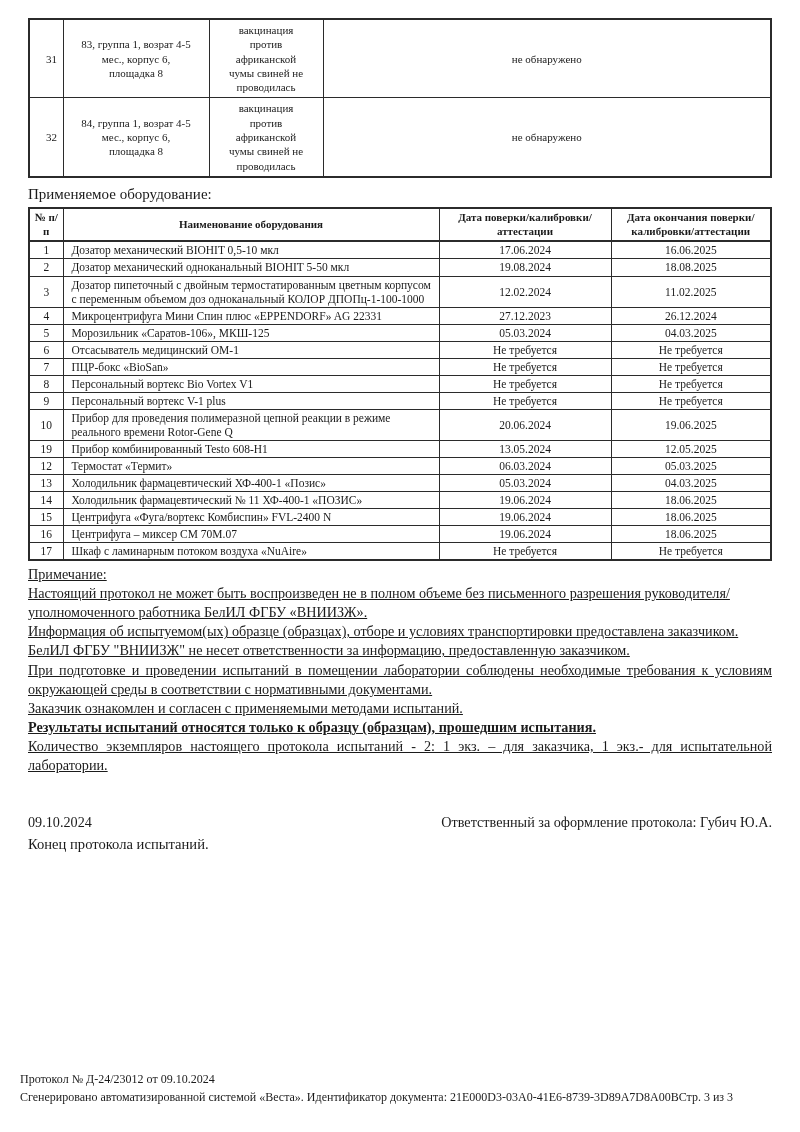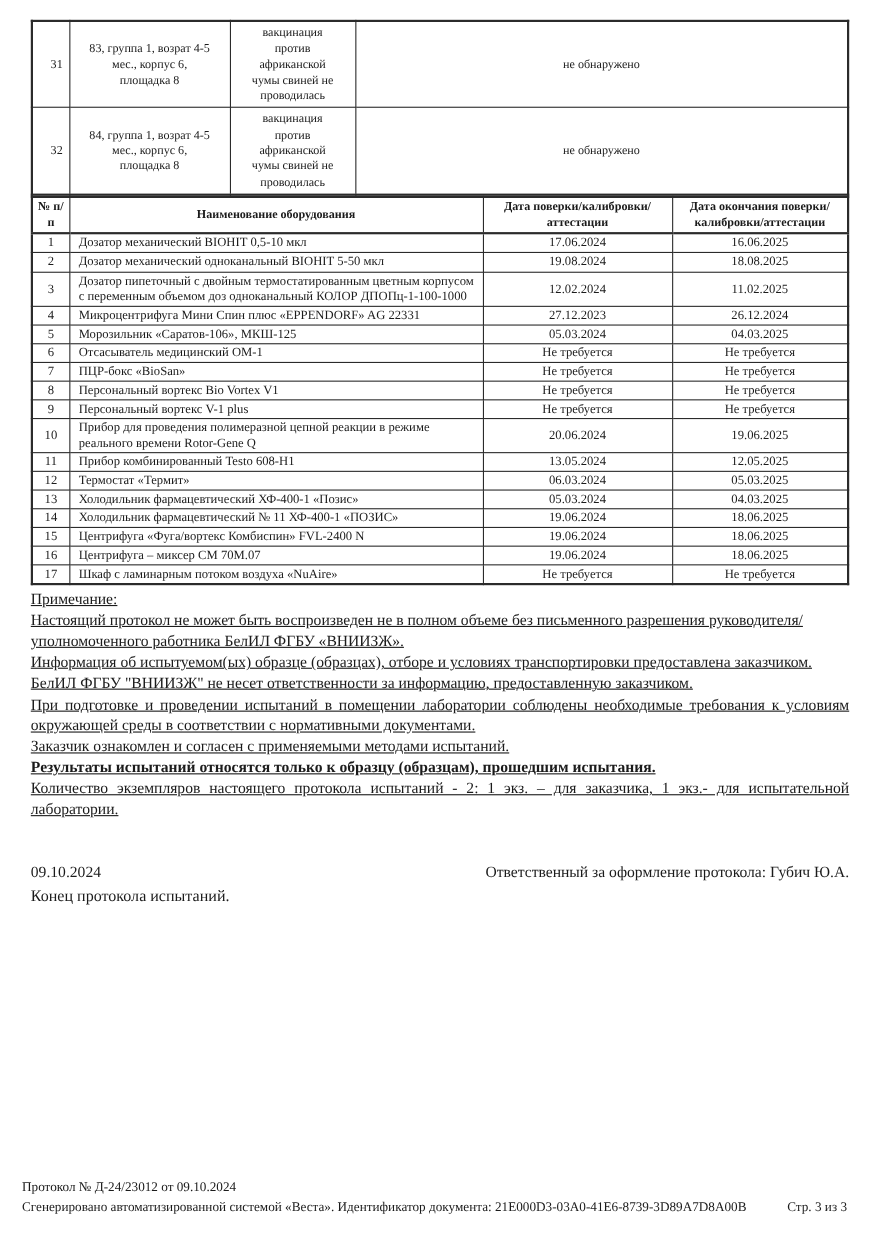--- a/index.html
+++ b/index.html
@@ -57,21 +57,21 @@
     display: flex; justify-content: space-between;
     margin-top: 38px; font-size: 14.2px;
   }
   .end-line { font-size: 14.6px; margin-top: 5px; font-family: Liberation Serif, serif; }
 
   
   .footer {
     position: absolute; left: 20px; right: 30px; bottom: 26px;
     font-size: 12px; line-height: 1.45;
   }
-  .footer-line2 { display: flex; justify-content: space-between; font-family: Liberation Serif, serif; }
+  .footer-line2 { display: flex; justify-content: flex-start; font-family: Liberation Serif, serif; }
 </style>
 </head>
 <body>
 
 <div class="page">
 
   <table class="samples-table">
     <colgroup>
       <col style="width:34px">
         <col style="width:146px">
@@ -90,20 +90,21 @@
         <tr>
           <td>32</td>
           <td>84, группа 1, возрат 4-5 мес., корпус 6, площадка 8</td>
           <td>вакцинация против африканской чумы свиней не проводилась</td>
           <td>не обнаружено</td>
         </tr>
 
     </tbody>
   </table>
 
+  <div class="section-heading">Применяемое оборудование:</div>
 
   <table class="equipment-table">
     <colgroup>
       <col style="width:34px">
         <col style="width:376px">
         <col style="width:172px">
         <col>
     </colgroup>
     <thead>
       <tr>
@@ -179,21 +180,21 @@
         </tr>
 
         <tr>
           <td class="c-num">10</td>
           <td class="c-name">Прибор для проведения полимеразной цепной реакции в режиме реального времени Rotor-Gene Q</td>
           <td class="c-date">20.06.2024</td>
           <td class="c-date">19.06.2025</td>
         </tr>
 
         <tr>
-          <td class="c-num">11</td>
+          <td class="c-num">19</td>
           <td class="c-name">Прибор комбинированный Testo 608-H1</td>
           <td class="c-date">13.05.2024</td>
           <td class="c-date">12.05.2025</td>
         </tr>
 
         <tr>
           <td class="c-num">12</td>
           <td class="c-name">Термостат «Термит»</td>
           <td class="c-date">06.03.2024</td>
           <td class="c-date">05.03.2025</td>

